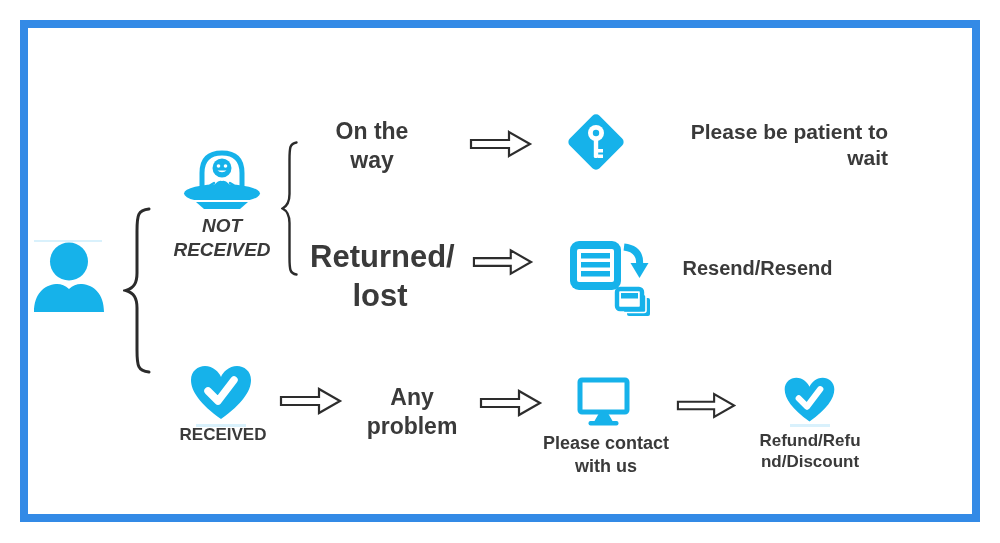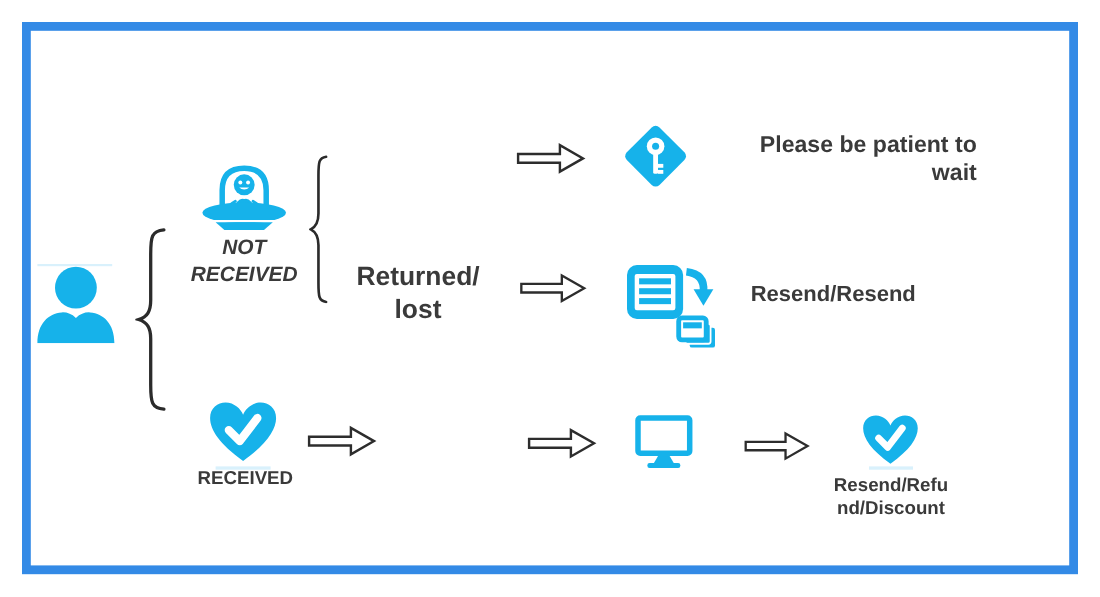--- a/index.html
+++ b/index.html
@@ -31,21 +31,21 @@
 
   #ufo-icon{left:180px;top:147px;width:84px;height:67px;}
   #lbl-not-received{left:152px;top:214px;width:140px;font-size:19px;font-style:italic;}
   #brace-not-received{left:281px;top:141px;width:17px;height:135px;}
 
   #lbl-on-the-way{left:312px;top:117px;width:120px;font-size:23px;}
   #arrow-1{left:468px;top:129px;width:66px;height:30px;}
   #key-icon{left:565px;top:110px;width:62px;height:64px;}
   #lbl-patient{left:638px;top:119px;width:250px;font-size:21px;text-align:right;}
 
-  #lbl-returned-lost{left:310px;top:237px;width:140px;font-size:24px;}
+  #lbl-returned-lost{left:310px;top:237px;width:140px;font-size:31px;}
   #arrow-2{left:472px;top:247px;width:62px;height:30px;}
   #resend-icon{left:567px;top:238px;width:84px;height:80px;}
   #lbl-resend-refund{left:660px;top:256px;width:195px;font-size:20px;}
 
   #heart-received-icon{left:188px;top:364px;width:66px;height:58px;}
   #heart-received-line{left:196px;top:424px;width:50px;height:3px;}
   #lbl-received{left:168px;top:424px;width:110px;font-size:17px;}
   #arrow-3{left:279px;top:386px;width:64px;height:30px;}
   #lbl-any-problem{left:352px;top:383px;width:120px;font-size:23px;}
   #arrow-4{left:479px;top:388px;width:64px;height:30px;}
@@ -84,20 +84,22 @@
     <rect x="12" y="53" width="60" height="2" fill="#fff"></rect>
     <path d="M16 55 L68 55 L60 62 L24 62 Z" fill="var(--cyan)"></path>
   </svg>
   <div class="lbl" id="lbl-not-received">NOT
 RECEIVED</div>
 
   <svg class="brace" id="brace-not-received" viewBox="0 0 17 135">
     <path d="M15.5 1.5 C9 2.5 8.5 6 8.5 19 L8.5 53 C8.5 61 6.5 65 1.5 67.5 C6.5 70 8.5 74 8.5 82 L8.5 116 C8.5 129 9 132.5 15.5 133.5" fill="none" stroke="#2b2b2b" stroke-width="2.4" stroke-linecap="round"></path>
   </svg>
 
+  <div class="lbl" id="lbl-on-the-way">On the
+way</div>
   <svg class="arrow" id="arrow-1" viewBox="0 0 64 30">
     <polygon points="2,11 40,11 40,3 61,15 40,27 40,19 2,19" fill="#fff" stroke="var(--stroke)" stroke-width="2.2"></polygon>
   </svg>
   <svg class="icon" id="key-icon" viewBox="0 0 62 64">
     <rect x="10" y="11" width="42" height="42" rx="5" transform="rotate(45 31 32)" fill="var(--cyan)"></rect>
     <circle cx="31" cy="23" r="8" fill="#fff"></circle>
     <circle cx="31" cy="23" r="3.2" fill="var(--cyan)"></circle>
     <rect x="28.8" y="29" width="4.4" height="19" rx="1.5" fill="#fff"></rect>
     <rect x="33" y="39" width="5" height="3.5" fill="#fff"></rect>
     <rect x="33" y="44.5" width="5" height="3.5" fill="#fff"></rect>
@@ -128,34 +130,38 @@
   <svg class="icon" id="heart-received-icon" viewBox="0 0 66 58">
     <path d="M33 55 C12 40 3 27 3 16 C3 7 10 2 17 2 C25 2 31 8 33 13 C35 8 41 2 49 2 C56 2 63 7 63 16 C63 27 54 40 33 55 Z" fill="var(--cyan)"></path>
     <polyline points="20,27 30,37 46,16" fill="none" stroke="#fff" stroke-width="7.5" stroke-linecap="round" stroke-linejoin="round"></polyline>
   </svg>
   <div class="faint" id="heart-received-line"></div>
   <div class="lbl" id="lbl-received">RECEIVED</div>
 
   <svg class="arrow" id="arrow-3" viewBox="0 0 64 30">
     <polygon points="2,11 40,11 40,3 61,15 40,27 40,19 2,19" fill="#fff" stroke="var(--stroke)" stroke-width="2.2"></polygon>
   </svg>
+  <div class="lbl" id="lbl-any-problem">Any
+problem</div>
   <svg class="arrow" id="arrow-4" viewBox="0 0 64 30">
     <polygon points="2,11 40,11 40,3 61,15 40,27 40,19 2,19" fill="#fff" stroke="var(--stroke)" stroke-width="2.2"></polygon>
   </svg>
 
   <svg class="icon" id="monitor-icon" viewBox="0 0 53 49">
     <rect x="3" y="3" width="47" height="32" rx="2" fill="#fff" stroke="var(--cyan)" stroke-width="5"></rect>
     <path d="M21.5 37 L31.5 37 L35.5 44 L17.5 44 Z" fill="var(--cyan)"></path>
     <rect x="11.5" y="44" width="30" height="4.5" rx="2" fill="var(--cyan)"></rect>
   </svg>
+  <div class="lbl" id="lbl-contact">Please contact
+with us</div>
 
   <svg class="arrow" id="arrow-5" viewBox="0 0 64 30">
     <polygon points="2,11 40,11 40,3 61,15 40,27 40,19 2,19" fill="#fff" stroke="var(--stroke)" stroke-width="2.2"></polygon>
   </svg>
 
   <svg class="icon" id="heart-result-icon" viewBox="0 0 66 58">
     <path d="M33 55 C12 40 3 27 3 16 C3 7 10 2 17 2 C25 2 31 8 33 13 C35 8 41 2 49 2 C56 2 63 7 63 16 C63 27 54 40 33 55 Z" fill="var(--cyan)"></path>
     <polyline points="20,27 30,37 46,16" fill="none" stroke="#fff" stroke-width="7.5" stroke-linecap="round" stroke-linejoin="round"></polyline>
   </svg>
   <div class="faint" id="heart-result-line"></div>
-  <div class="lbl" id="lbl-resend-discount">Resend/Refu
+  <div class="lbl" id="lbl-resend-discount">Refund/Refu
 nd/Discount</div>
 </div>
 
 </body></html>

